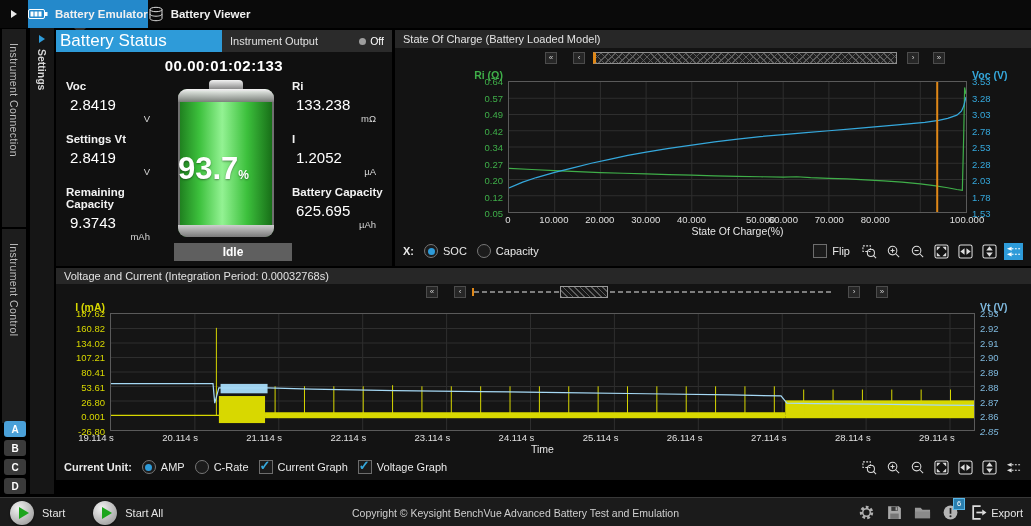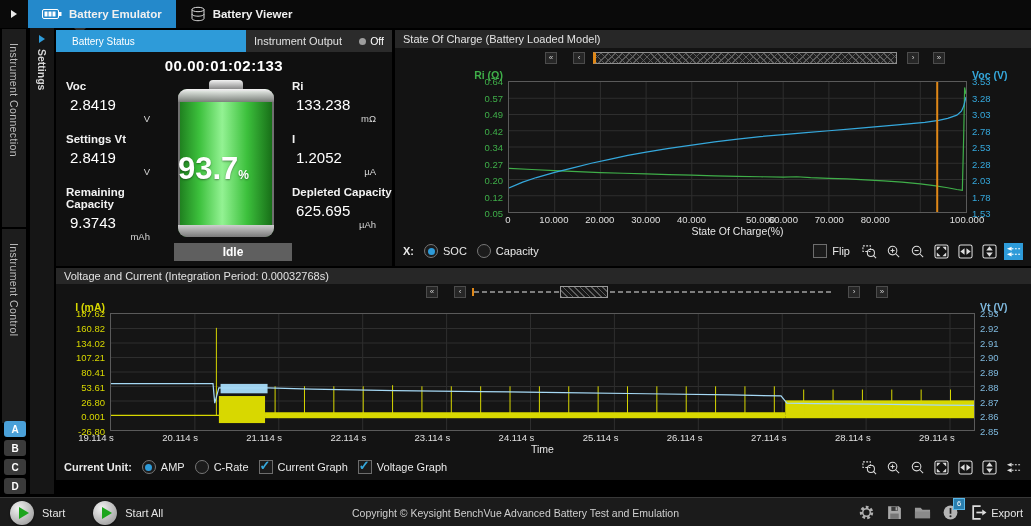--- a/index.html
+++ b/index.html
@@ -2,21 +2,21 @@
 <html><head>
 <meta charset="utf-8">
 <style>
   html,body{margin:0;padding:0;background:#000;}
   #app{position:relative;width:1031px;height:526px;background:#000;overflow:hidden;
        font-family:"Liberation Sans",sans-serif;color:#e8e8e8;-webkit-font-smoothing:antialiased;}
   
   .tabbar{position:absolute;left:0;top:0;width:1031px;height:28px;background:#0a0a0a;display:flex;align-items:stretch;}
   .rail-toggle{width:28px;display:flex;align-items:center;justify-content:center;cursor:pointer;}
   .tri-right{width:0;height:0;border-top:4px solid transparent;border-bottom:4px solid transparent;border-left:6px solid #e8e8e8;}
-  .tab{display:flex;align-items:center;gap:7px;padding:0 14px;font-size:11.5px;font-weight:bold;color:#f0f0f0;position:relative;cursor:pointer;}
+  .tab{display:flex;align-items:center;gap:7px;padding:0 0;font-size:11.5px;font-weight:bold;color:#f0f0f0;position:relative;cursor:pointer;}
   .tab.active{background:#2489cb;}
   .tab .ticon{display:flex;align-items:center;}
   .tab-notch{position:absolute;left:46px;top:28px;width:0;height:0;border-left:6px solid transparent;border-right:6px solid transparent;border-top:6px solid #2d2d2d;}
   
   .left-rail{position:absolute;left:0;top:28px;width:28px;height:470px;}
   .vtab{writing-mode:vertical-rl;background:#1d1d1d;color:#bdbdbd;font-size:10.5px;letter-spacing:.4px;
         padding:14px 0;width:24px;margin:1px 2px 2px 2px;display:flex;align-items:center;justify-content:flex-start;cursor:pointer;}
   .vtab.tall1{height:170px;}
   .vtab.tall2{height:166px;}
   .settings-rail{position:absolute;left:30px;top:28px;width:24px;height:466px;background:#161616;}
@@ -25,21 +25,21 @@
   .channels{position:absolute;left:4px;top:421px;width:22px;display:flex;flex-direction:column;gap:3px;}
   .chan{height:16px;background:#3a3a3a;border-radius:3px;color:#fff;font-size:10px;font-weight:bold;
         display:flex;align-items:center;justify-content:center;cursor:pointer;}
   .chan.active{background:#4aa0d8;}
   
   .panel{position:absolute;background:#131313;}
   .ptitle{height:18px;background:#272727;color:#e2e2e2;font-size:11px;display:flex;align-items:center;padding:0 8px;}
   
   #battery-panel{left:56px;top:30px;width:336px;height:236px;background:#101010;}
   .bs-header{display:flex;height:22px;}
-  .bs-btn{width:158px;background:#2e9bd9;color:#fff;font-size:10px;display:flex;align-items:center;padding:0 16px;cursor:pointer;}
+  .bs-btn{width:158px;background:#2e9bd9;color:#fff;font-size:17px;display:flex;align-items:center;padding:0 4px;cursor:pointer;}
   .io-bar{flex:1;background:#2b2b2b;display:flex;align-items:center;font-size:11px;color:#e0e0e0;padding:0 8px;justify-content:space-between;}
   .io-state{display:flex;align-items:center;gap:4px;font-size:10.5px;color:#fff;cursor:pointer;}
   .io-dot{width:7px;height:7px;border-radius:50%;background:#9e9e9e;}
   .bs-timer{text-align:center;font-size:15px;font-weight:bold;color:#fff;margin-top:5px;letter-spacing:.5px;}
   .bs-body{display:flex;margin-top:6px;}
   .mcol{width:118px;display:flex;flex-direction:column;gap:9px;padding-left:10px;box-sizing:border-box;}
   .mcol.right{width:114px;padding-left:14px;}
   .metric .m-label{font-size:11.5px;font-weight:bold;color:#f2f2f2;}
   .metric .m-value{font-size:15px;color:#fff;margin-top:4px;padding-left:4px;}
   .metric .m-unit{font-size:9.5px;color:#d6d6d6;width:84px;text-align:right;}
@@ -210,21 +210,21 @@
           <div class="m-label">Ri</div>
           <div class="m-value">133.238</div>
           <div class="m-unit">mΩ</div>
         </div>
         <div class="metric">
           <div class="m-label">I</div>
           <div class="m-value">1.2052</div>
           <div class="m-unit">µA</div>
         </div>
         <div class="metric">
-          <div class="m-label">Depleted Capacity</div>
+          <div class="m-label">Battery Capacity</div>
           <div class="m-value">625.695</div>
           <div class="m-unit">µAh</div>
         </div>
       </div>
     </div>
   </div>
 
   <div class="panel" id="soc-panel">
     <div class="ptitle">State Of Charge (Battery Loaded Model)</div>
     <div class="scrollrow">
@@ -452,21 +452,21 @@
       </div>
       <div class="yticks rt c-lblue" style="width:56px">
           <span class="tick" style="top: 0%;">2.93</span>
           <span class="tick" style="top: 12.5%;">2.92</span>
           <span class="tick" style="top: 25%;">2.91</span>
           <span class="tick" style="top: 37.5%;">2.90</span>
           <span class="tick" style="top: 50%;">2.89</span>
           <span class="tick" style="top: 62.5%;">2.88</span>
           <span class="tick" style="top: 75%;">2.87</span>
           <span class="tick" style="top: 87.5%;">2.86</span>
-          <span class="tick" style="top: 100%;">2.85</span>
+          <span class="tick" style="top: 100%; font-style: italic;">2.85</span>
         </div>
     </div>
     <div class="xticks" style="margin-left:40px;width:865px">
         <span class="tick" style="left: 0%;">19.114 s</span>
         <span class="tick" style="left: 9.722%;">20.114 s</span>
         <span class="tick" style="left: 19.444%;">21.114 s</span>
         <span class="tick" style="left: 29.166%;">22.114 s</span>
         <span class="tick" style="left: 38.888%;">23.114 s</span>
         <span class="tick" style="left: 48.61%;">24.114 s</span>
         <span class="tick" style="left: 58.332%;">25.114 s</span>

